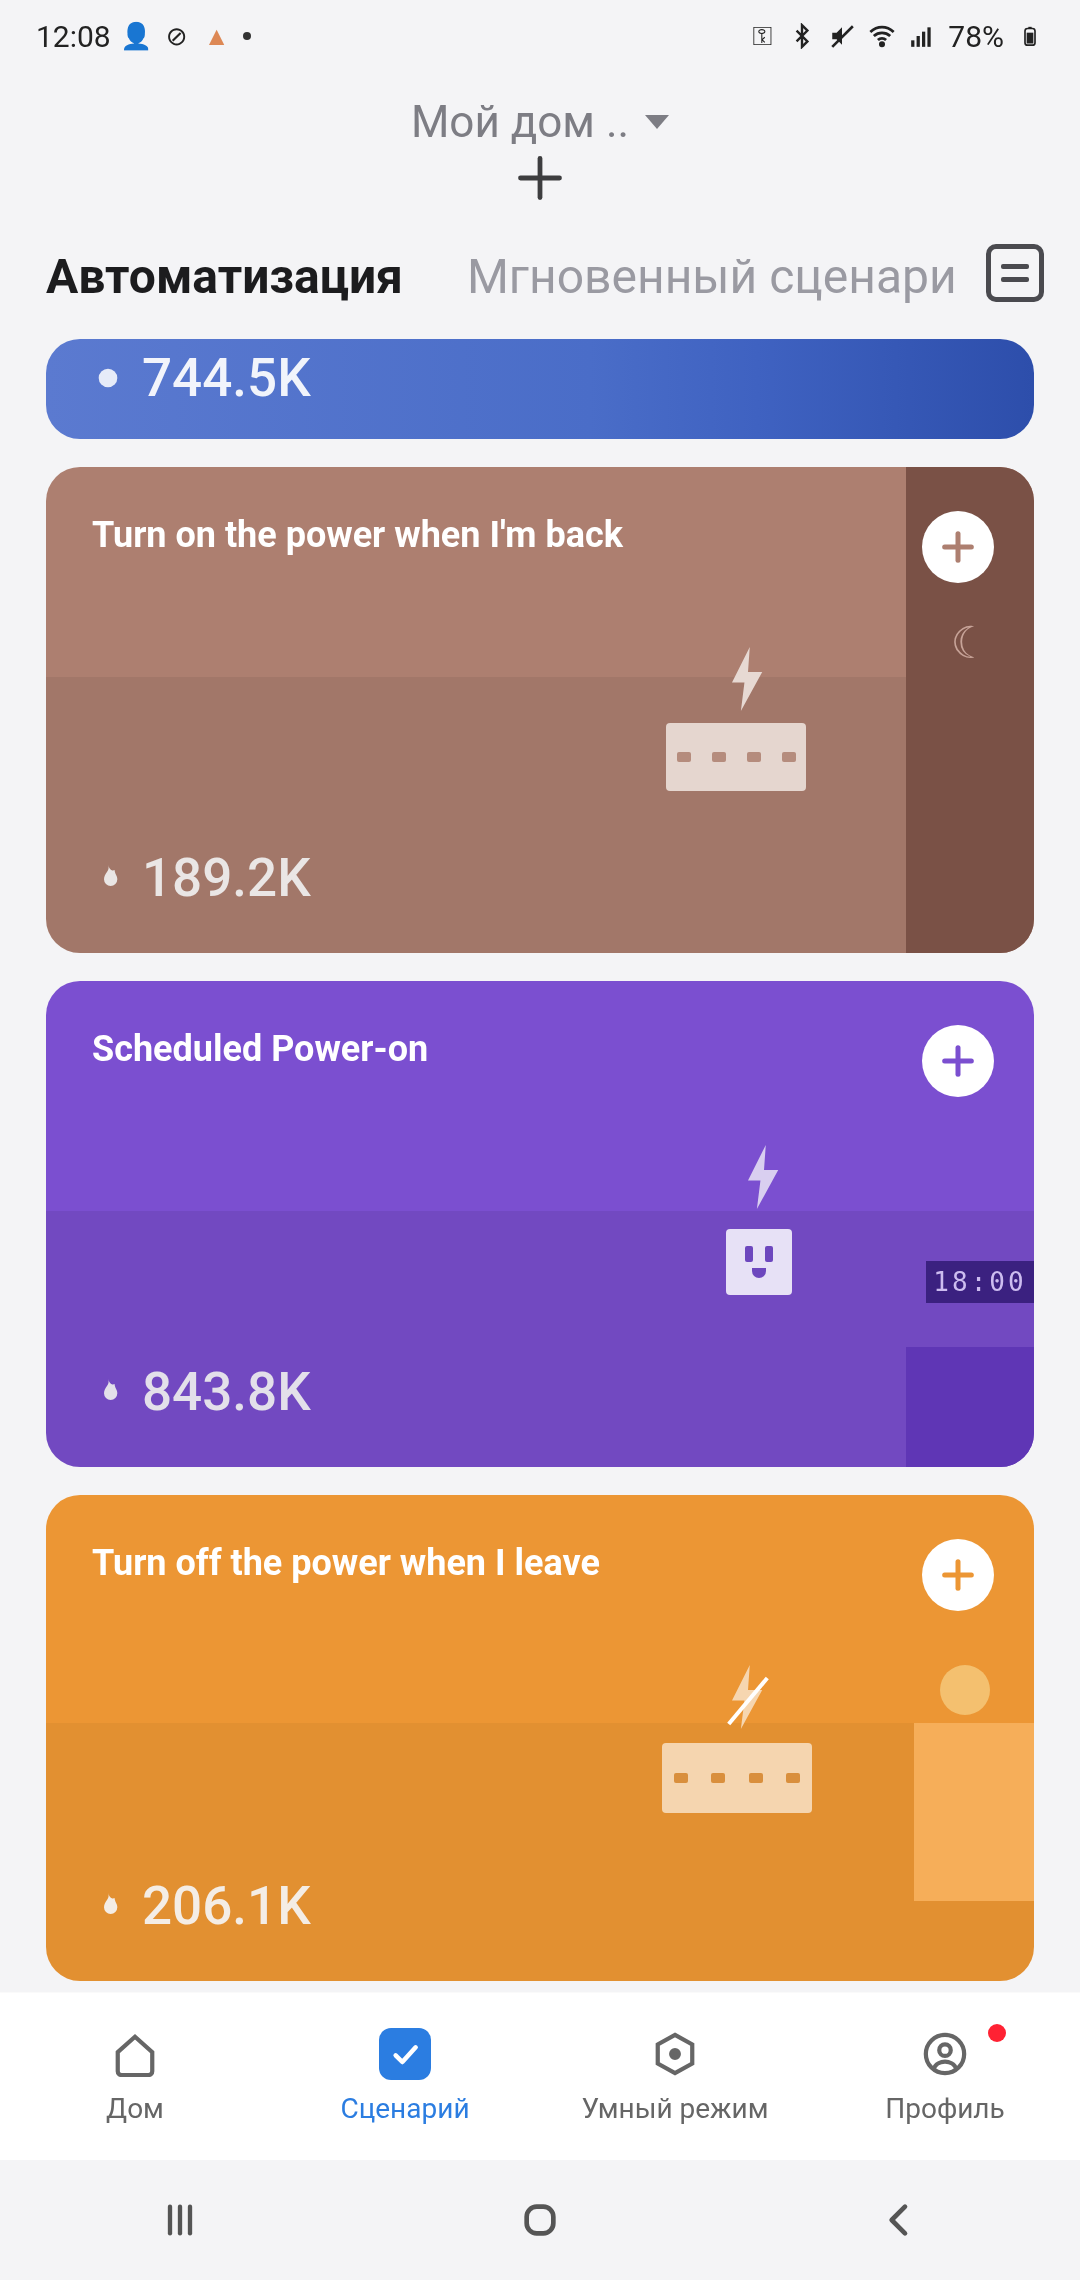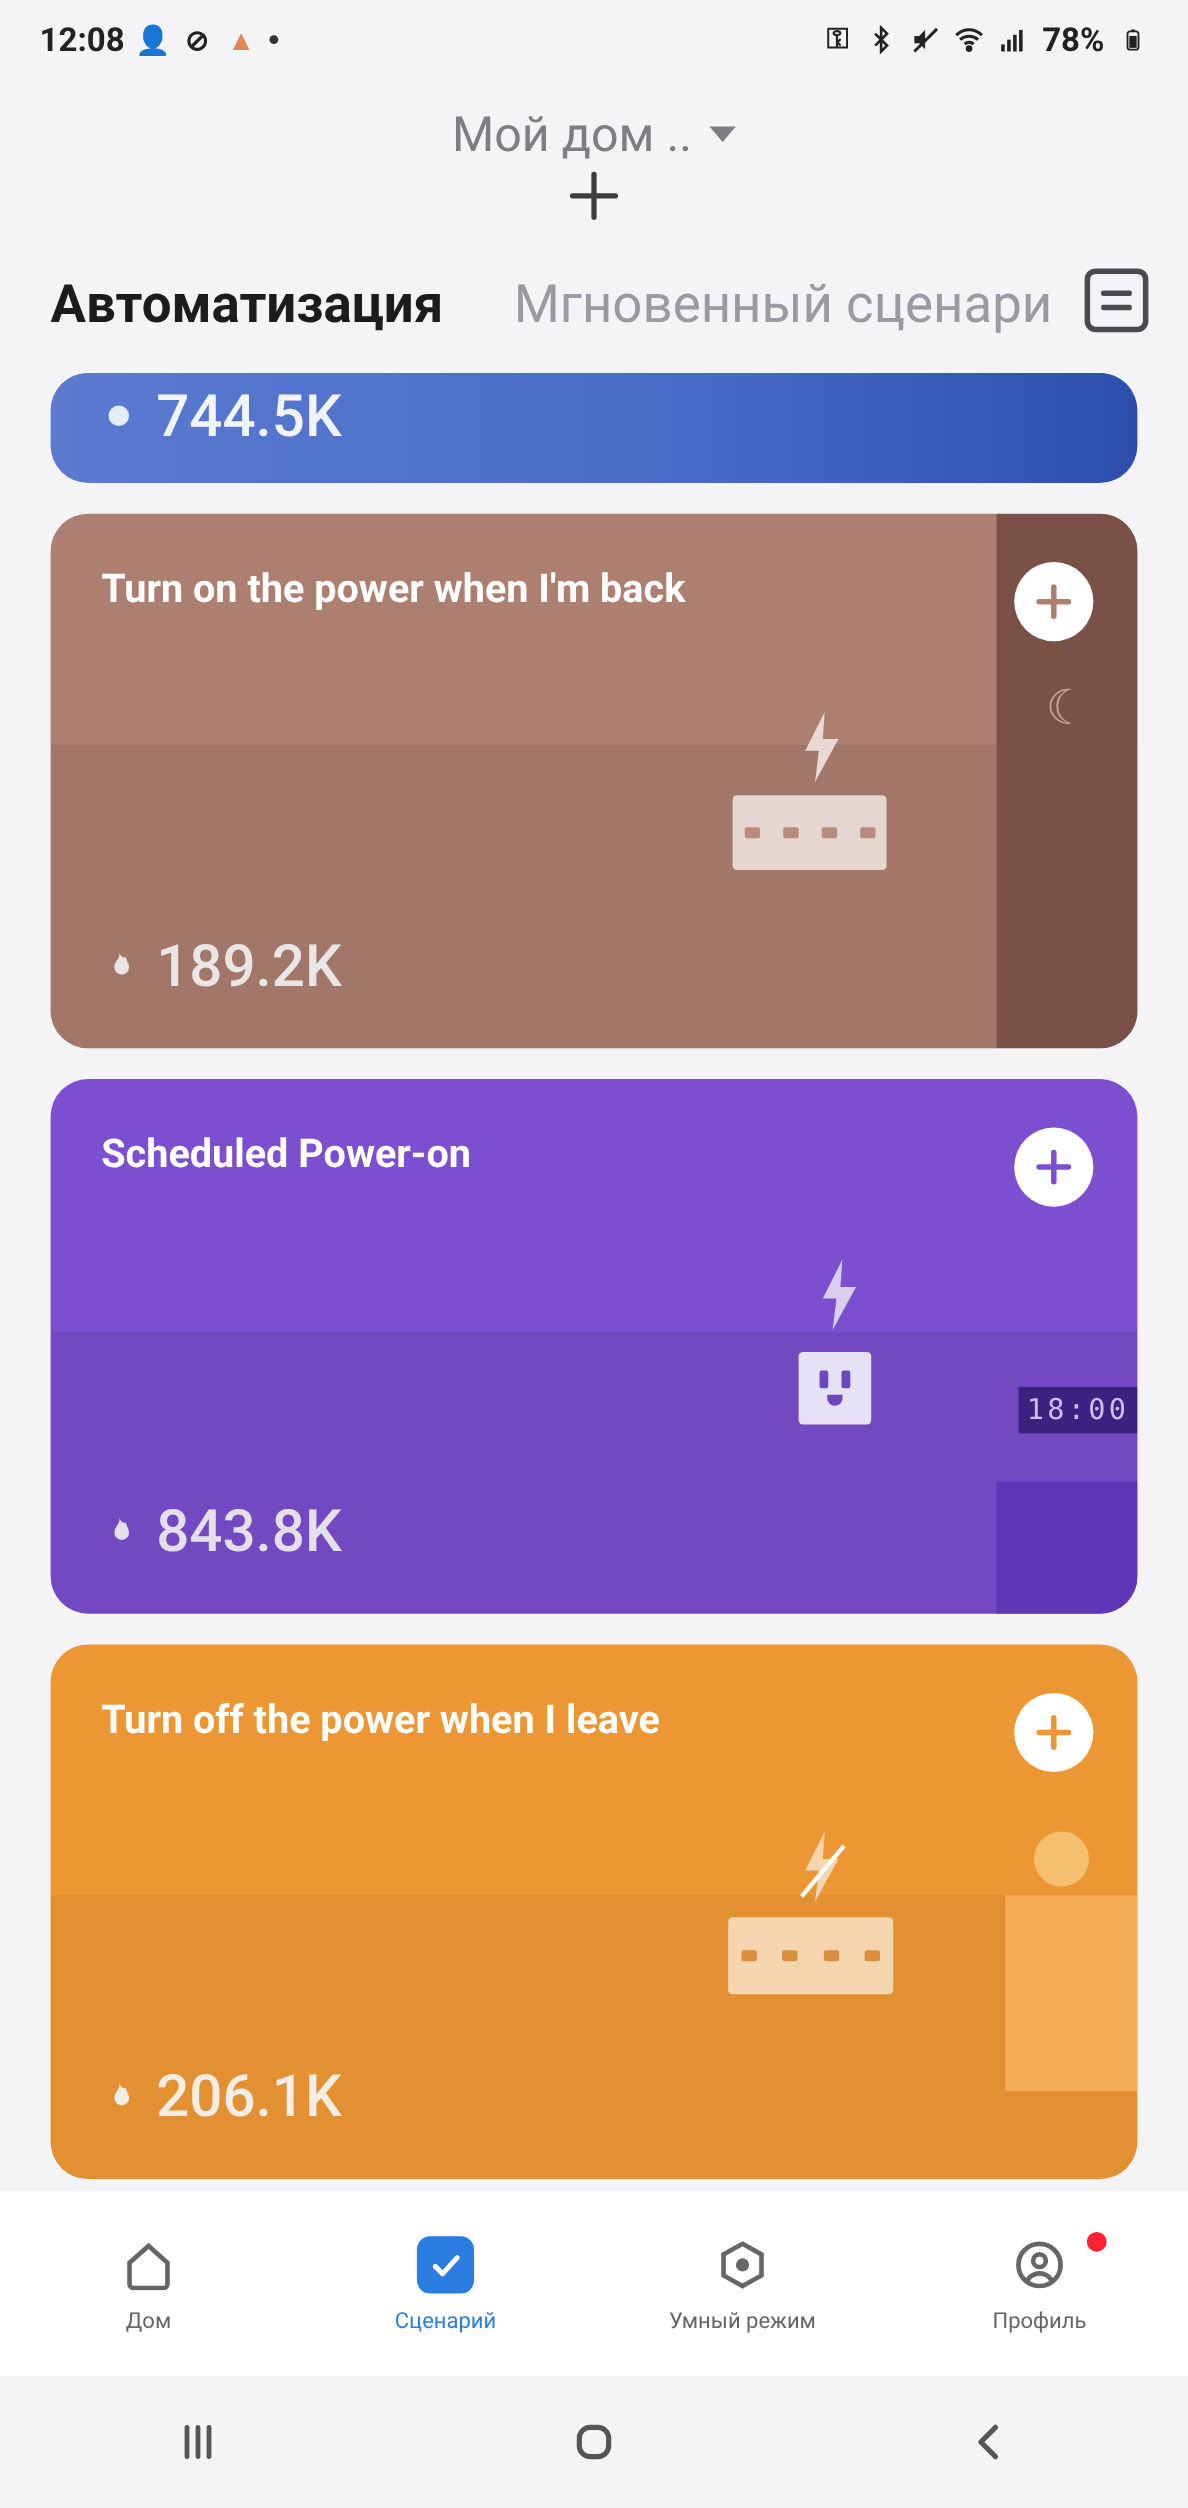--- a/index.html
+++ b/index.html
@@ -13,21 +13,21 @@
     flex-direction: column;
   }
   
   .status-bar {
     height: 72px;
     display: flex;
     align-items: center;
     justify-content: space-between;
     padding: 0 36px;
     font-size: 30px;
-    font-weight: 700;
+    font-weight: 400;
     color: #222;
   }
   .status-left, .status-right { display: flex; align-items: center; gap: 12px; }
   .status-icon-dot { width: 8px; height: 8px; background:#333; border-radius:50%; }
   .status-icon { width:28px; height:28px; display:inline-flex; align-items:center; justify-content:center; font-size:26px;}
   
   .header {
     display: flex;
     align-items: center;
     justify-content: space-between;
@@ -161,21 +161,21 @@
     align-items:center;
     border-top:1px solid rgba(0,0,0,.02);
   }
   .nav-item {
     flex:1;
     display:flex;
     flex-direction:column;
     align-items:center;
     gap:12px;
     color:#666;
-    font-size:20px;
+    font-size:28px;
     position:relative;
   }
   .nav-item.active { color:#2b7de1; }
   .nav-icon { width:52px; height:52px; display:flex; align-items:center; justify-content:center;}
   .checkbox-icon {
     width:52px;height:52px;border-radius:12px;background:#2b7de1;
     display:flex;align-items:center;justify-content:center;
   }
   .badge { position:absolute; top:-4px; right:74px; width:18px;height:18px;background:#f23;border-radius:50%;}
   

